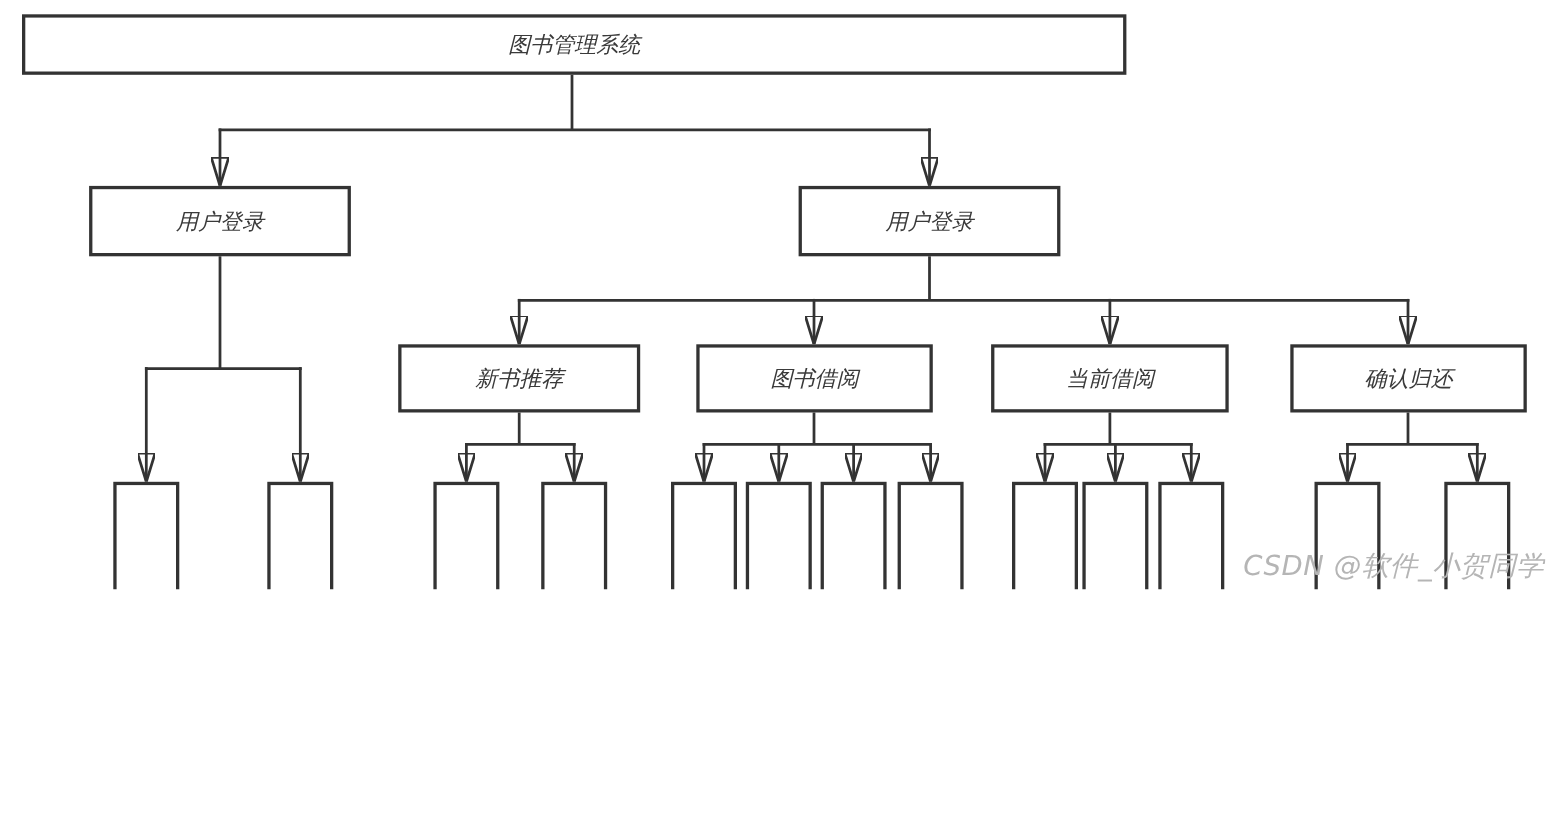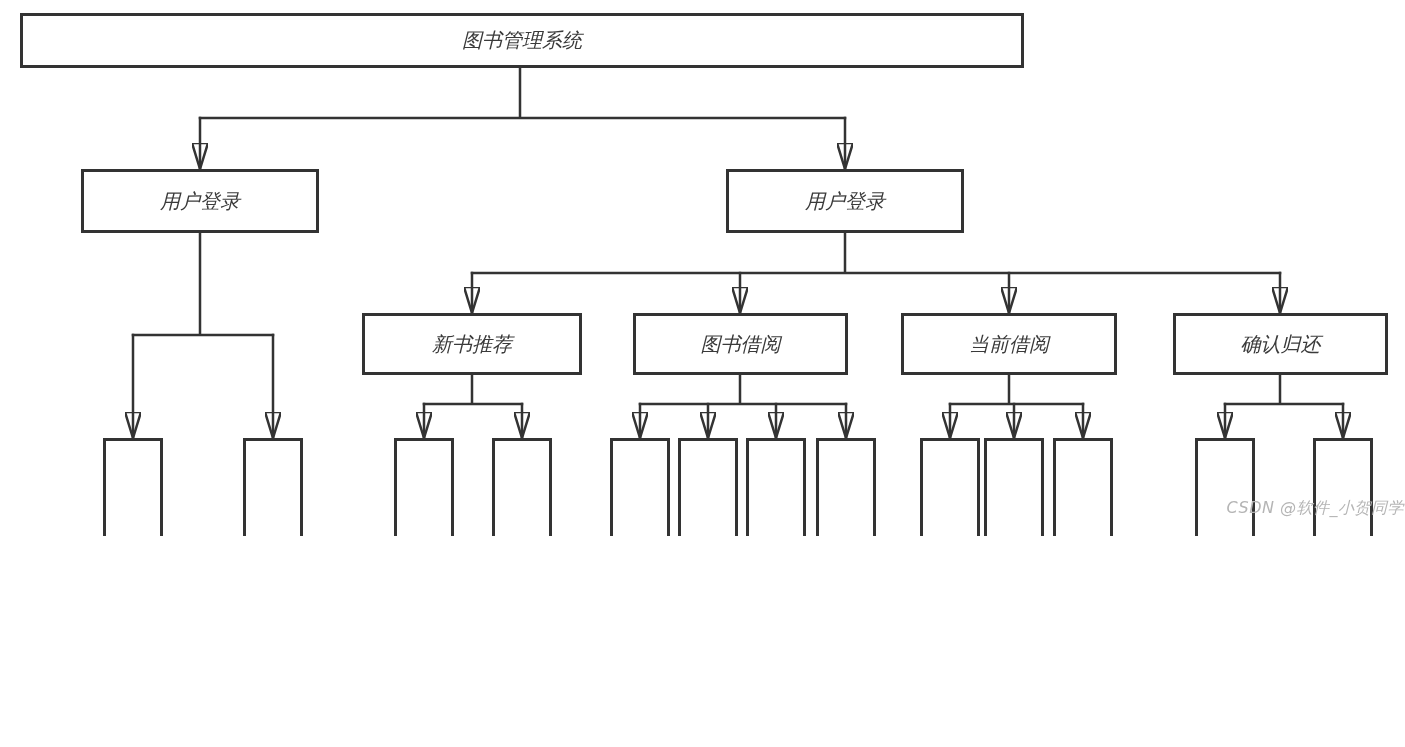--- a/index.html
+++ b/index.html
@@ -14,22 +14,22 @@
   .node{
     position:absolute;background:#fff;border:3px solid var(--line);box-sizing:border-box;
     display:flex;align-items:center;justify-content:center;
     color:var(--text);font-size:20px;z-index:1;white-space:nowrap;
   }
   .leaf span{
     writing-mode:vertical-rl;text-orientation:mixed;
     font-size:19px;line-height:1;letter-spacing:7px;white-space:normal;
   }
   .watermark{
-    position:absolute;right:1px;bottom:17px;z-index:2;
-    color:var(--wm);font-size:16px;letter-spacing:0.5px;
+    position:absolute;right:1px;bottom:5px;z-index:2;
+    color:var(--wm);font-size:25px;letter-spacing:0.5px;
   }
 </style>
 </head>
 <body>
 
 <div class="canvas" style="--line: #333333; --text: #3a3a3a; --wm: #b5b5b5; background: rgb(255, 255, 255);">
 
   <svg class="connectors" width="1405" height="747" viewBox="0 0 1405 747">
     <defs>
       <marker id="ah" viewBox="0 0 26 16" refX="26" refY="8" markerWidth="26" markerHeight="16" markerUnits="userSpaceOnUse" orient="auto">

